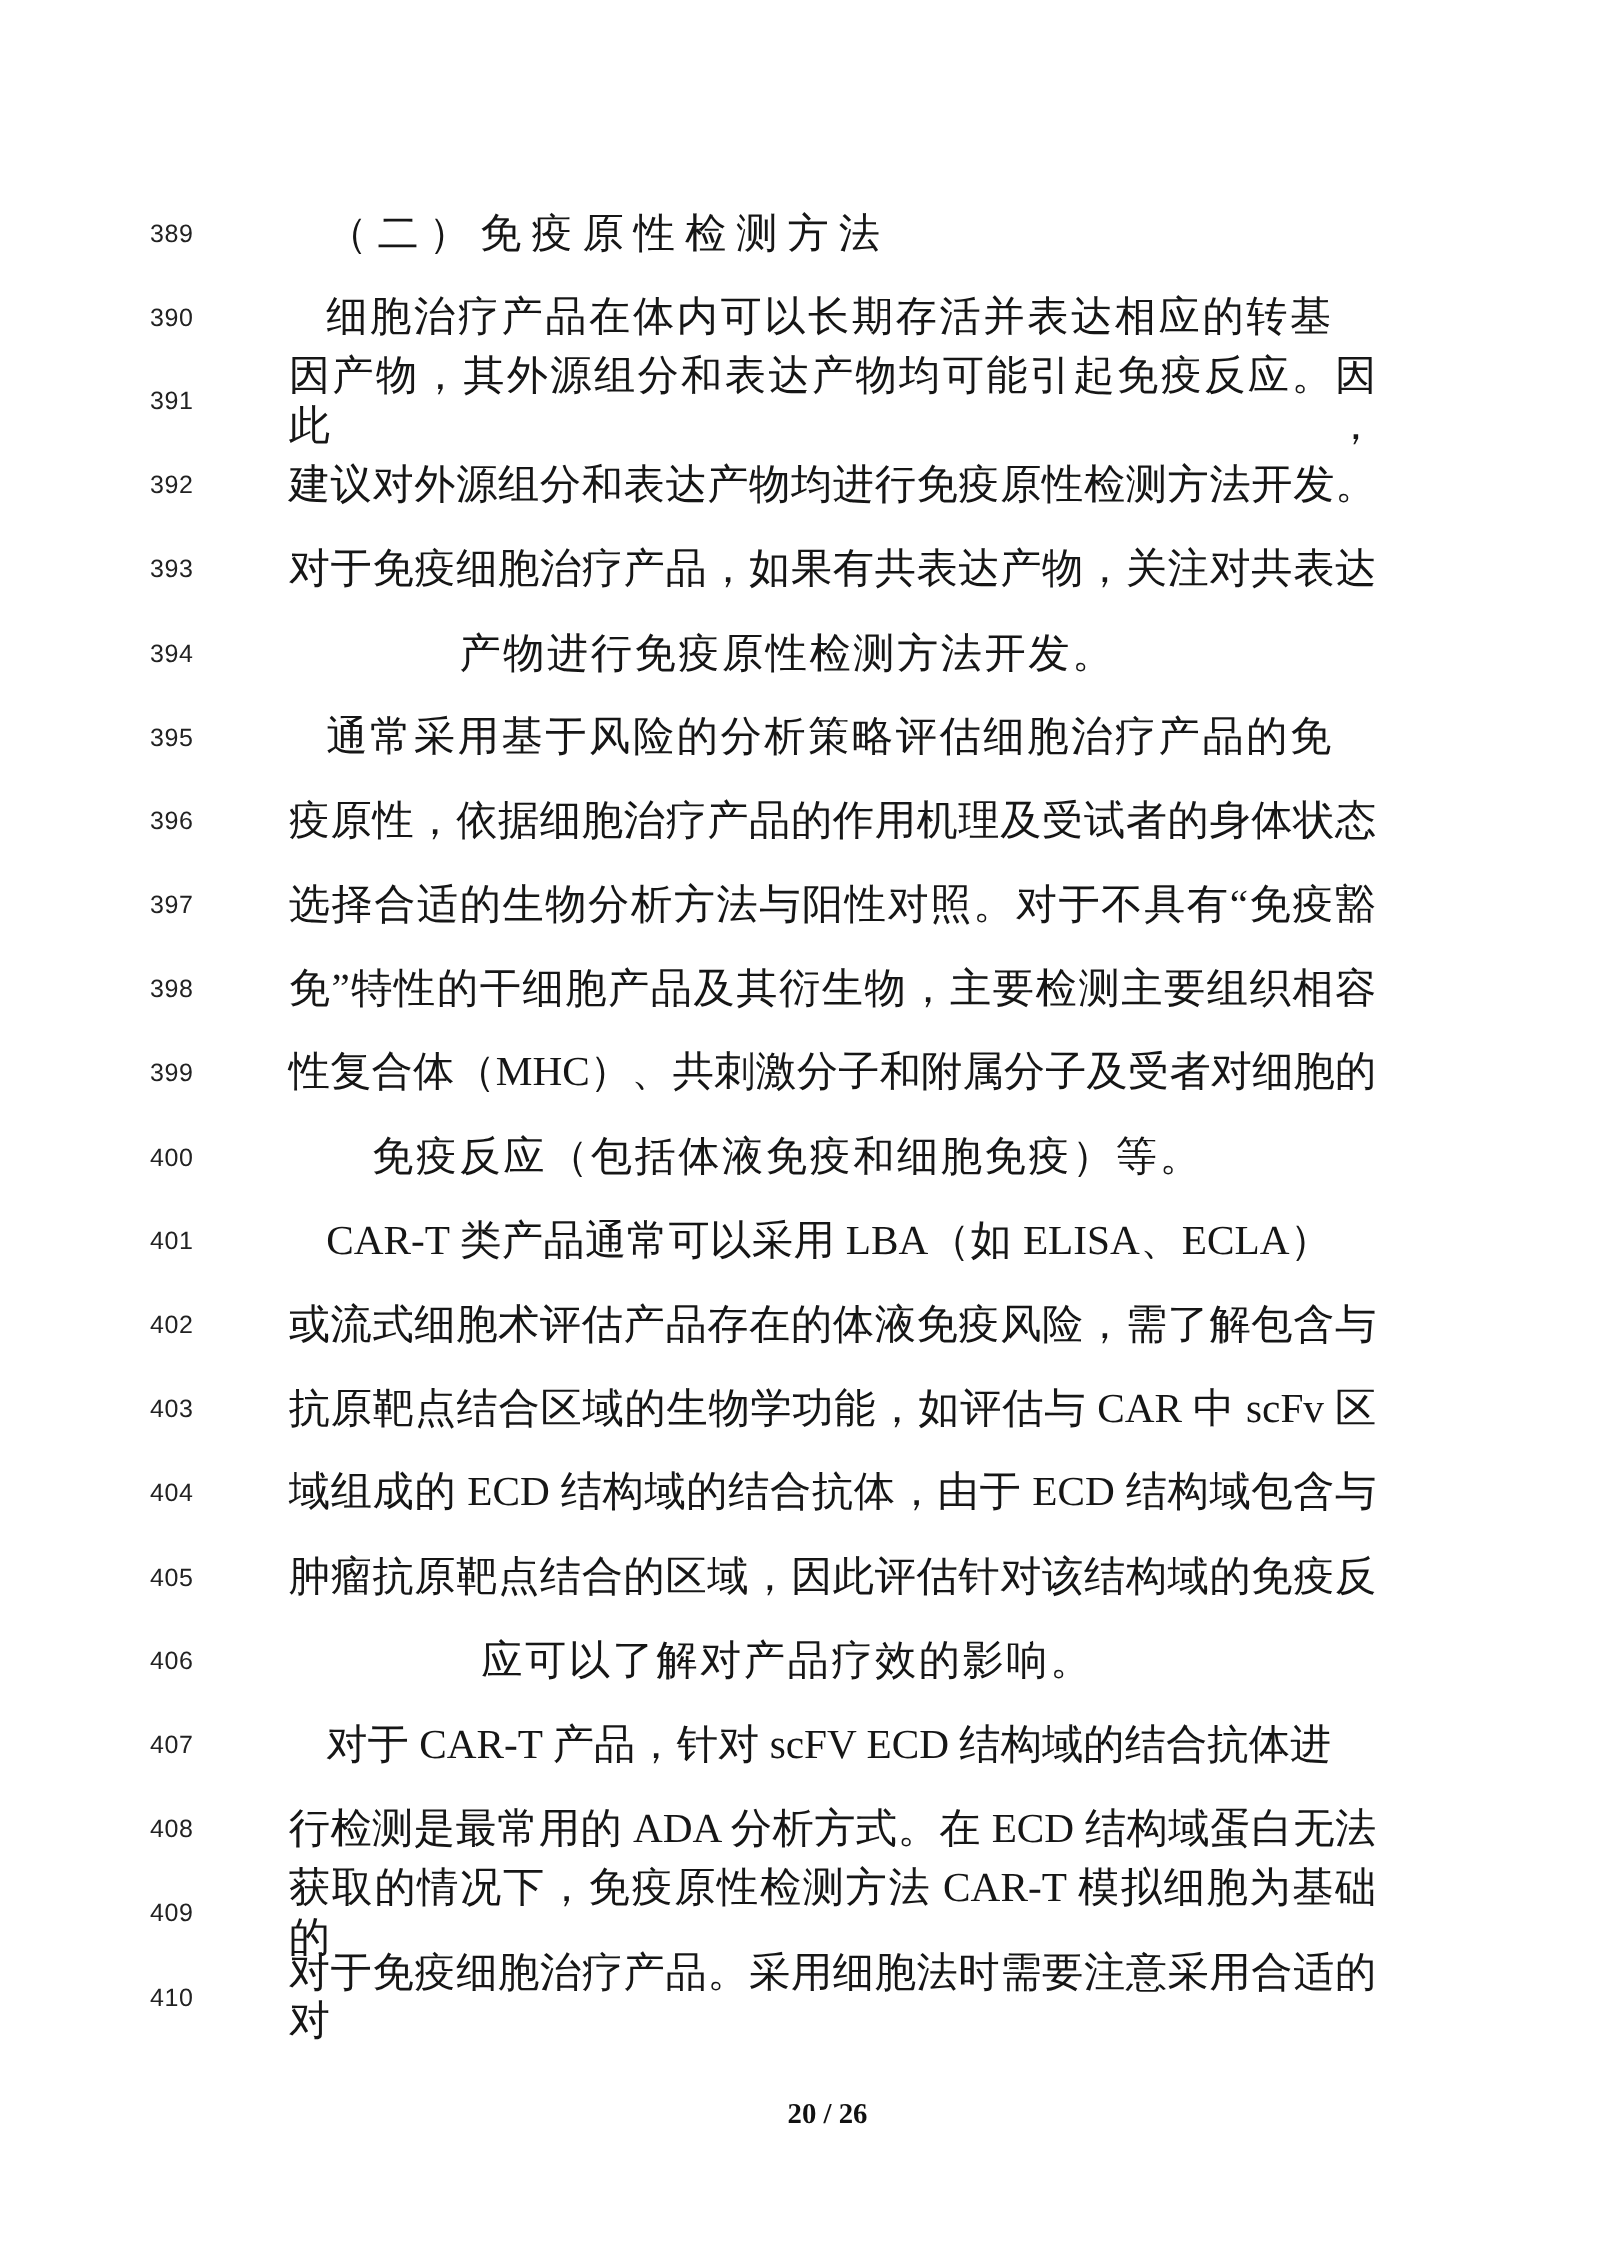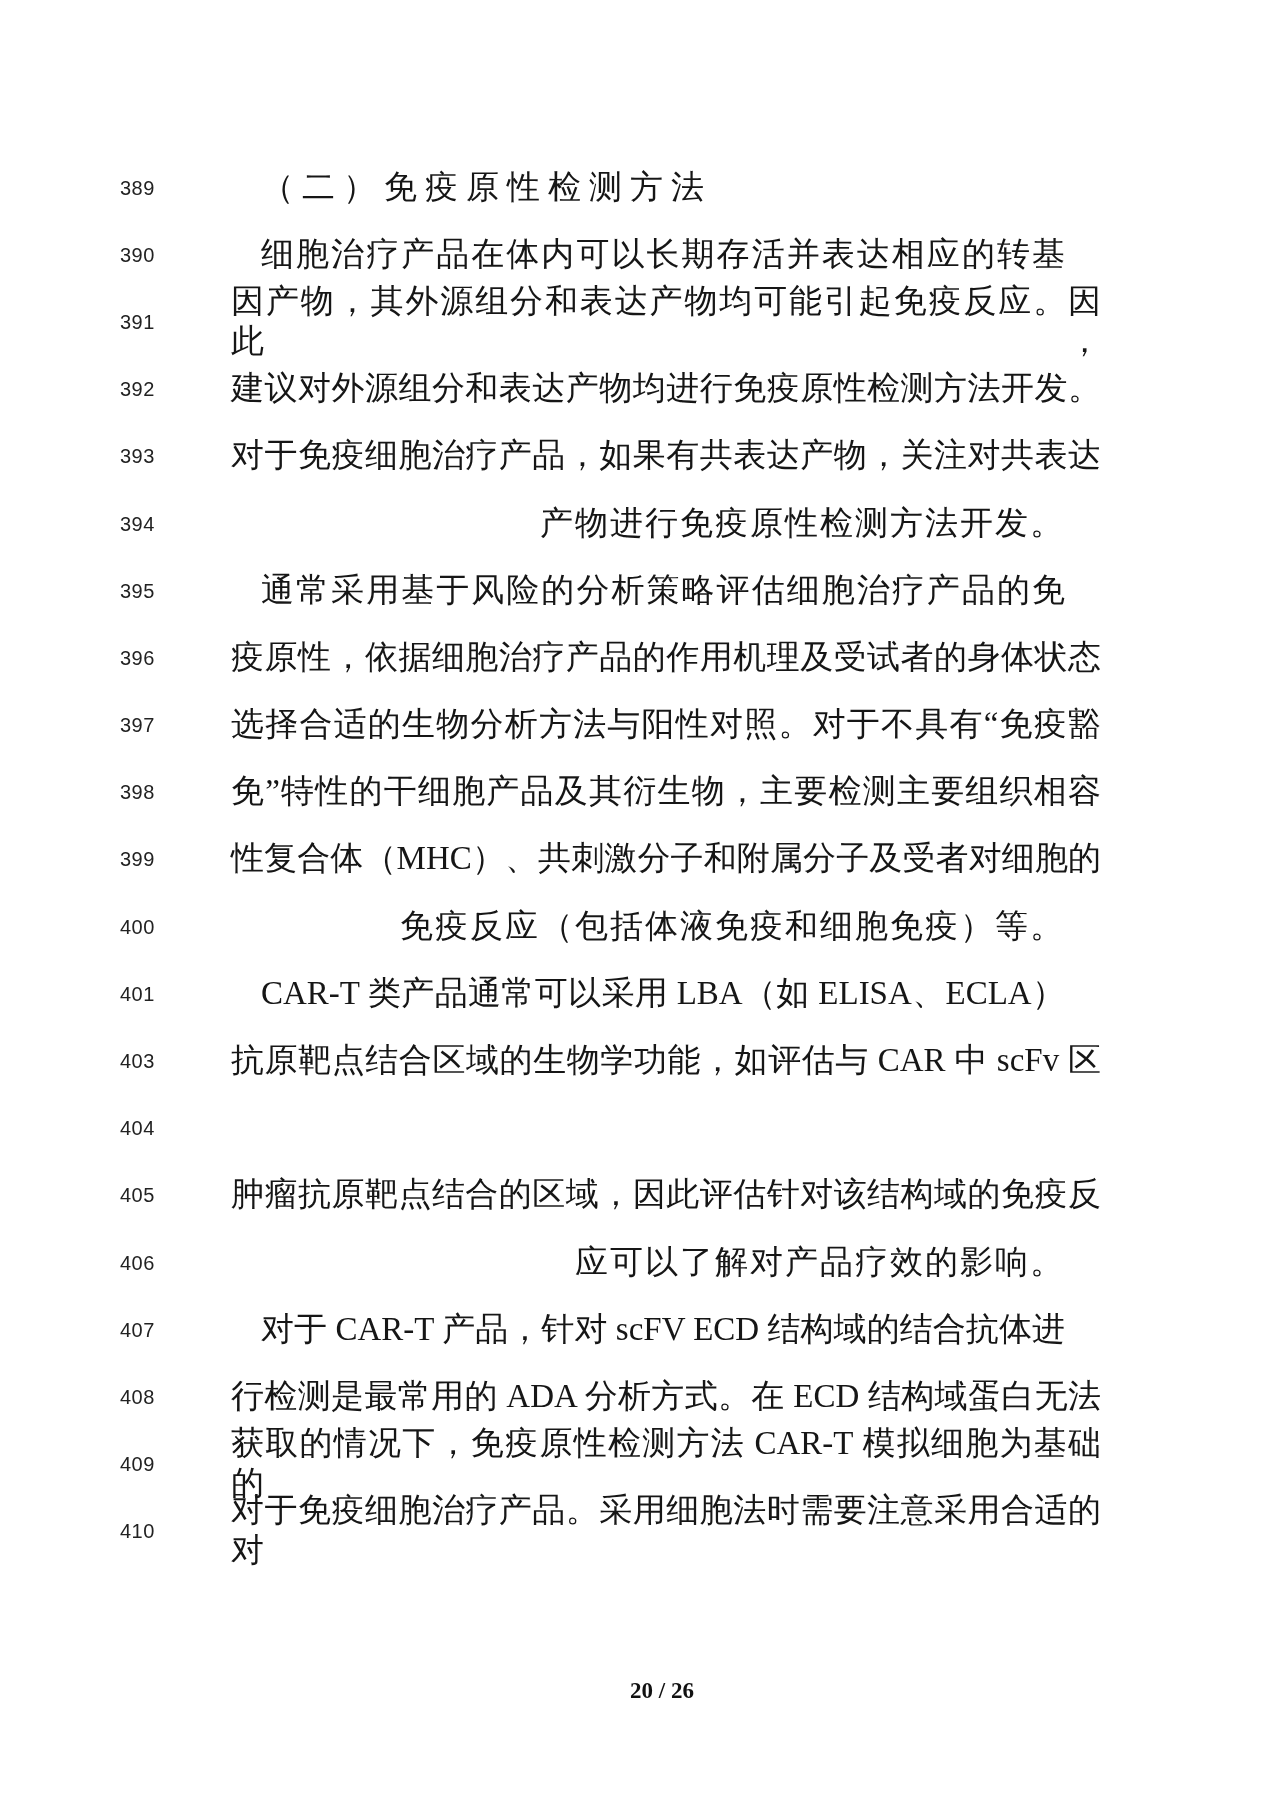--- a/index.html
+++ b/index.html
@@ -60,21 +60,21 @@
     text-align-last: justify;
     text-justify: inter-character;
   }
   
   .line-heading .line-text {
     text-indent: 66px;
     letter-spacing: 8px;
   }
   
   .line-end .line-text {
-    text-align: right;
+    text-align: center;
     letter-spacing: 2px;
   }
   .footer {
     position: absolute;
     top: 1678px;
     left: 0;
     right: 0;
     text-align: center;
     font-family: "Liberation Serif", "DejaVu Serif", serif;
     font-weight: bold;
@@ -148,28 +148,33 @@
       <div class="line-row line-end">
         <span class="line-num">400</span>
         <span class="line-text">免疫反应（包括体液免疫和细胞免疫）等。</span>
       </div>
 
       <div class="line-row line-first">
         <span class="line-num">401</span>
         <span class="line-text">CAR-T 类产品通常可以采用 LBA（如 ELISA、ECLA）</span>
       </div>
 
+      <div class="line-row line-full">
+        <span class="line-num">402</span>
+        <span class="line-text">或流式细胞术评估产品存在的体液免疫风险，需了解包含与</span>
+      </div>
 
       <div class="line-row line-full">
         <span class="line-num">403</span>
         <span class="line-text">抗原靶点结合区域的生物学功能，如评估与 CAR 中 scFv 区</span>
       </div>
 
       <div class="line-row line-full">
         <span class="line-num">404</span>
+        <span class="line-text">域组成的 ECD 结构域的结合抗体，由于 ECD 结构域包含与</span>
       </div>
 
       <div class="line-row line-full">
         <span class="line-num">405</span>
         <span class="line-text">肿瘤抗原靶点结合的区域，因此评估针对该结构域的免疫反</span>
       </div>
 
       <div class="line-row line-end">
         <span class="line-num">406</span>
         <span class="line-text">应可以了解对产品疗效的影响。</span>

